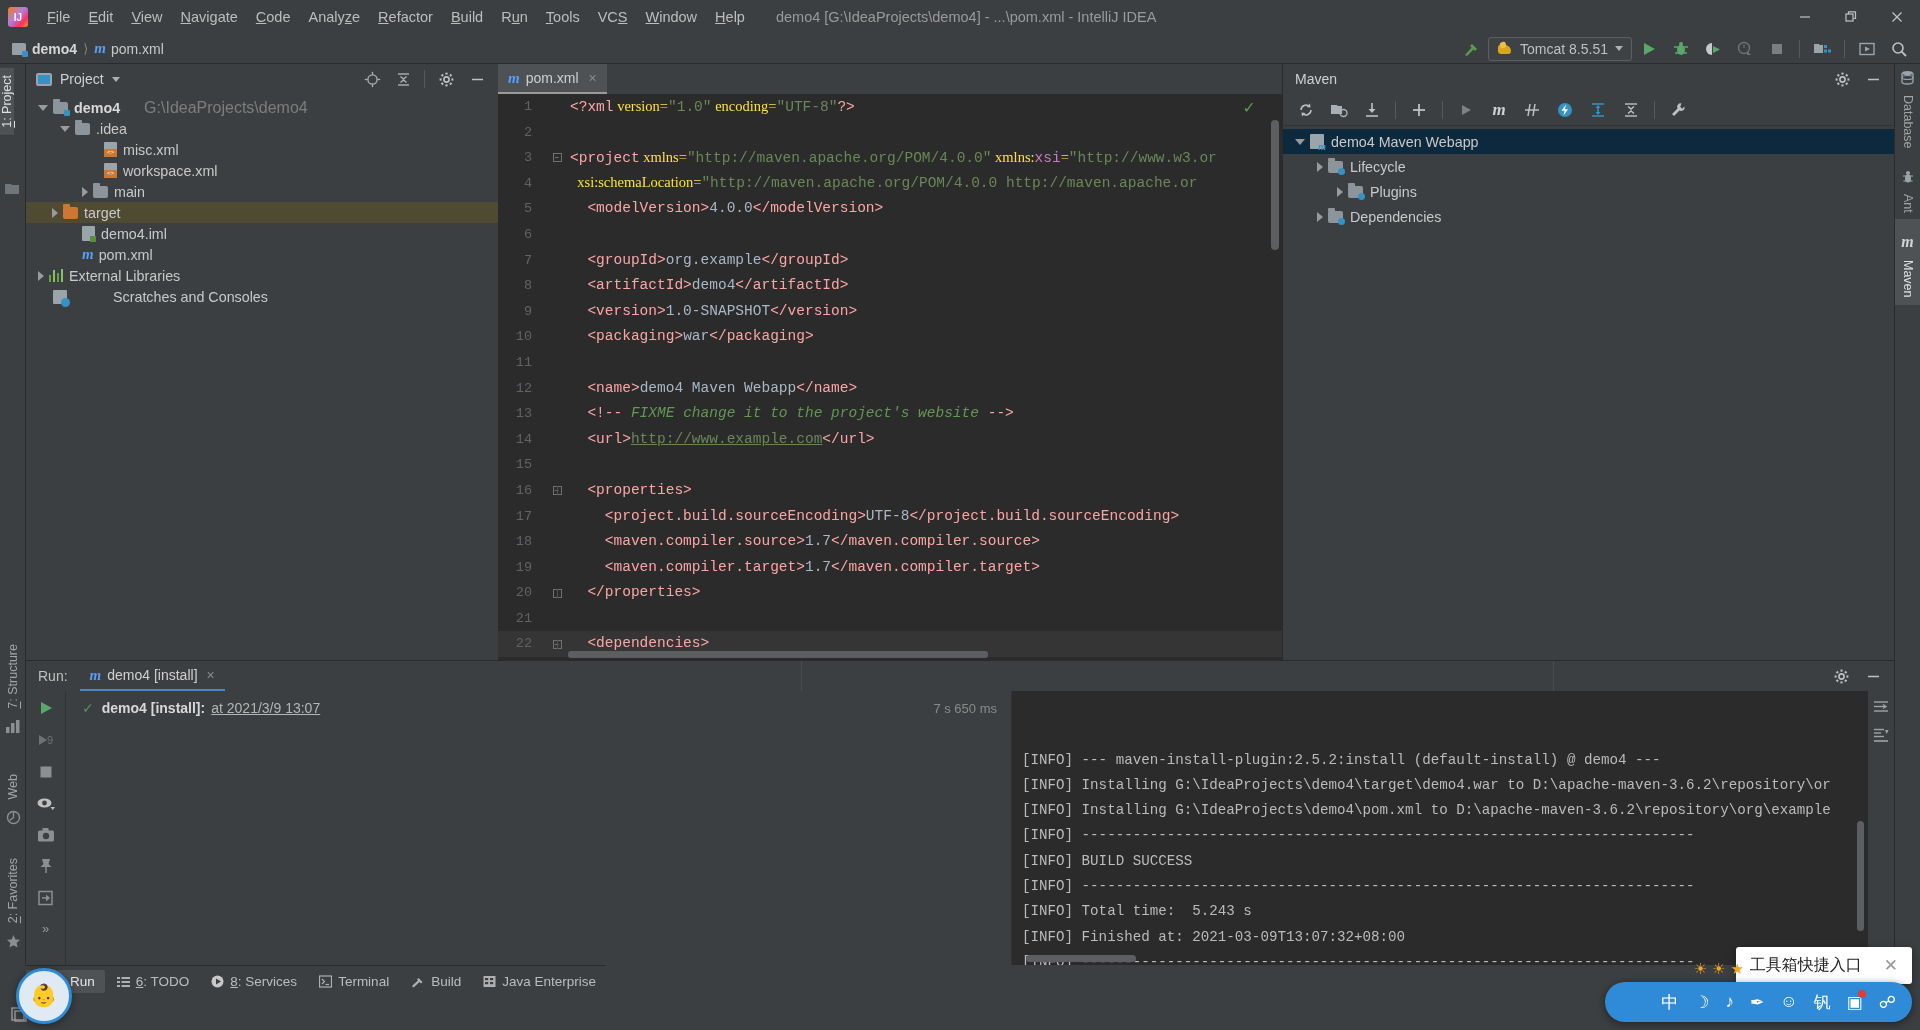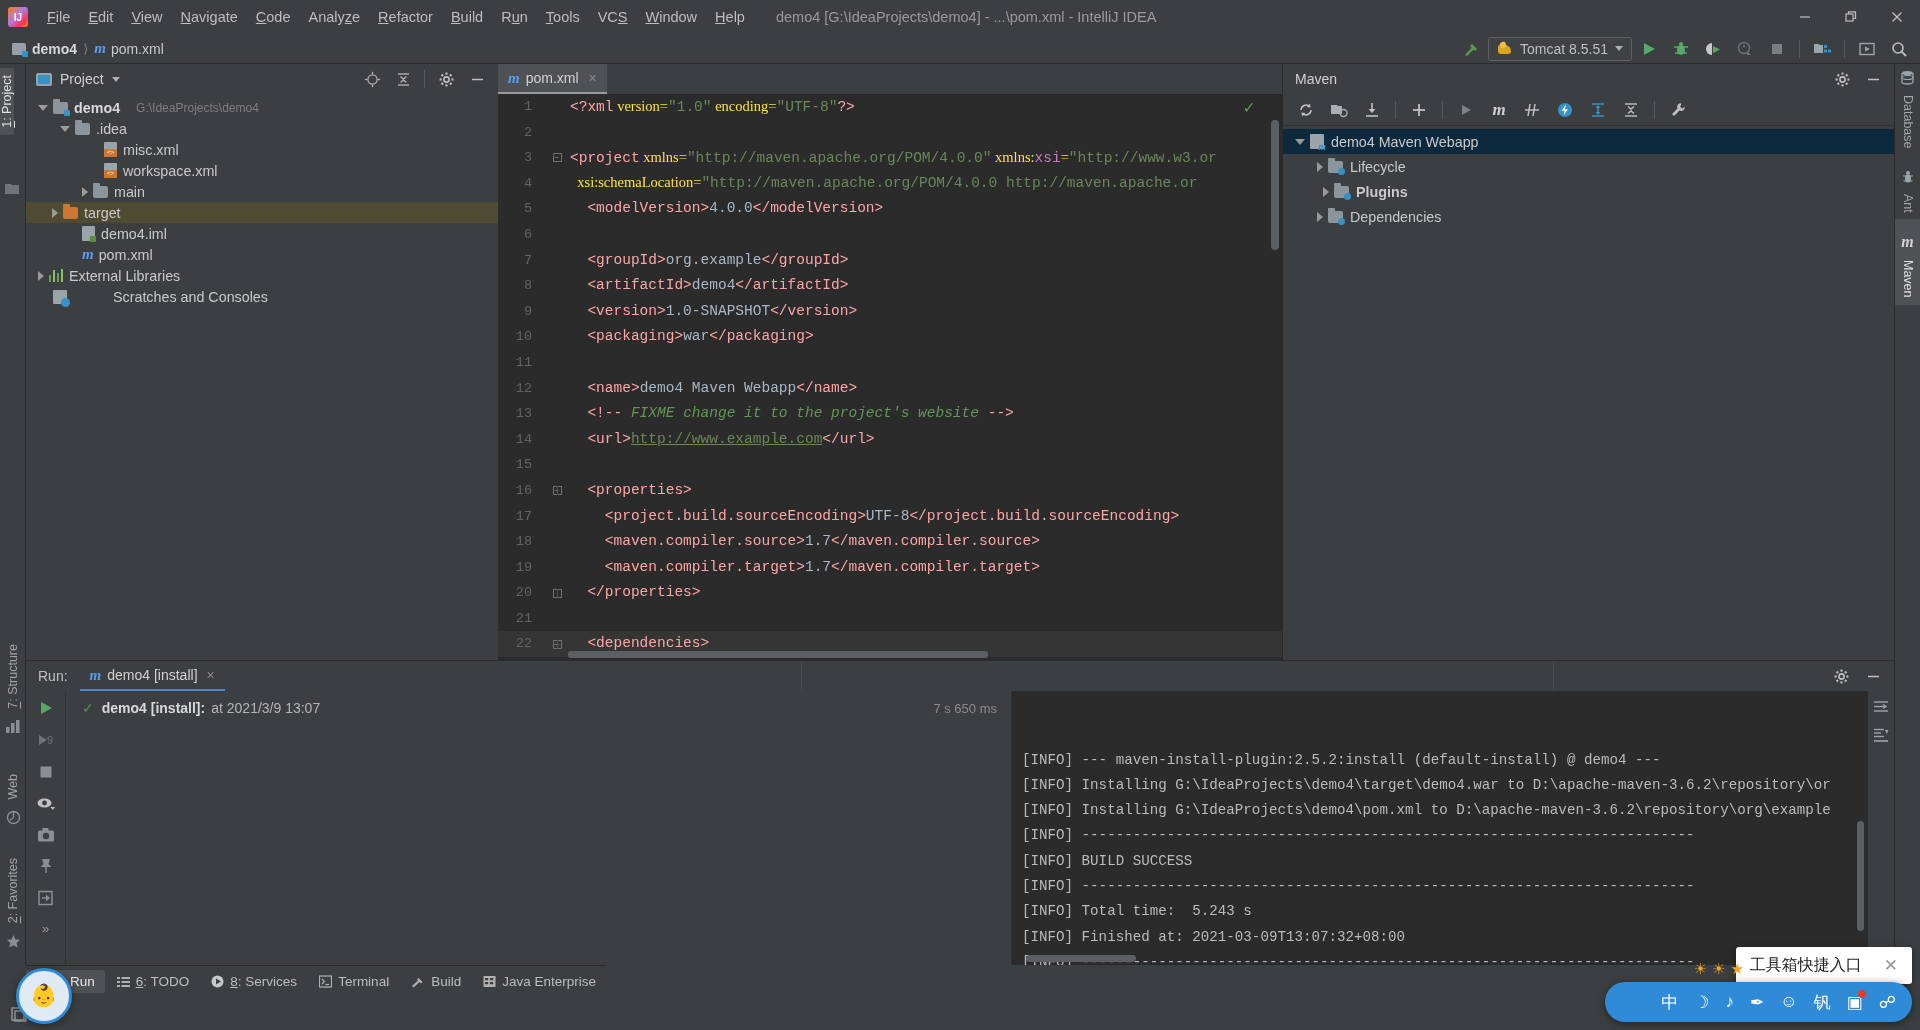--- a/index.html
+++ b/index.html
@@ -156,21 +156,21 @@
     font-family: "Liberation Mono", monospace;
   }
   .fiml {
     width: 13px; height: 15px; background: #9aa4ab; border-radius: 1px;
     margin-right: 6px; flex: none; position: relative;
   }
   .fiml::after {
     content: ""; position: absolute; right: -1px; bottom: -1px; width: 6px; height: 6px;
     background: #5a8f3f;
   }
-  .dimpath { color: #7d7d7d; margin-left: 16px; font-size: 12px; }
+  .dimpath { color: #7d7d7d; margin-left: 24px; font-size: 16px; }
   .bold { font-weight: bold; color: #d8d8d8; }
   .libico {
     width: 14px; height: 13px; margin-right: 6px; flex: none; display: flex;
     align-items: flex-end; gap: 1.5px;
   }
   .libico i { display: block; width: 2.5px; background: #6a9f4c; }
   .scratch {
     width: 14px; height: 14px; margin-right: 6px; flex: none; position: relative;
     background: #9aa4ab; border-radius: 1px;
   }
@@ -818,21 +818,21 @@
       <div class="mrow sel">
         <span class="tw down"></span>
         <span class="mvico"></span>
         <span>demo4 Maven Webapp</span>
       </div>
       <div class="mrow" style="padding-left:34px;">
         <span class="tw right"></span>
         <span class="fgear"></span>
         <span>Lifecycle</span>
       </div>
-      <div class="mrow" style="padding-left:40px;font-weight:bold;">
+      <div class="mrow" style="padding-left:54px;">
         <span class="tw right"></span>
         <span class="fgear"></span>
         <span>Plugins</span>
       </div>
       <div class="mrow" style="padding-left:34px;">
         <span class="tw right"></span>
         <span class="fgear"></span>
         <span>Dependencies</span>
       </div>
     </div>
@@ -918,21 +918,21 @@
             <polygon points="9,5.5 13,9 9,12.5" fill="#8b8f91"></polygon>
           </svg>
         </div>
         <div style="color:#9a9a9a;font-size:13px;">»</div>
       </div>
 
       <div class="run-tree">
         <div class="run-item">
           <span class="chk">✓</span>
           <span style="font-weight:bold;color:#d8d8d8;">demo4 [install]:</span>
-          <span style="margin-left:6px;color:#b5b5b5;">at 2021/3/9 13:07</span>
+          <span style="margin-left:6px;color:#b5b5b5;text-decoration:underline;">at 2021/3/9 13:07</span>
           <span class="run-time">7 s 650 ms</span>
         </div>
       </div>
 
       <div class="console">
         <div><div>[INFO] --- maven-install-plugin:2.5.2:install (default-install) @ demo4 ---</div><div>[INFO] Installing G:\IdeaProjects\demo4\target\demo4.war to D:\apache-maven-3.6.2\repository\or</div><div>[INFO] Installing G:\IdeaProjects\demo4\pom.xml to D:\apache-maven-3.6.2\repository\org\example</div><div>[INFO] ------------------------------------------------------------------------</div><div>[INFO] BUILD SUCCESS</div><div>[INFO] ------------------------------------------------------------------------</div><div>[INFO] Total time:  5.243 s</div><div>[INFO] Finished at: 2021-03-09T13:07:32+08:00</div><div>[INFO] ------------------------------------------------------------------------</div></div>
         <div class="console-scroll"></div>
         <div class="console-hscroll"></div>
       </div>
 

